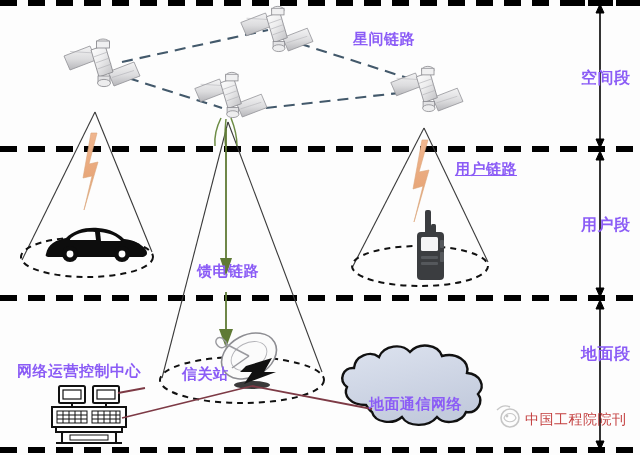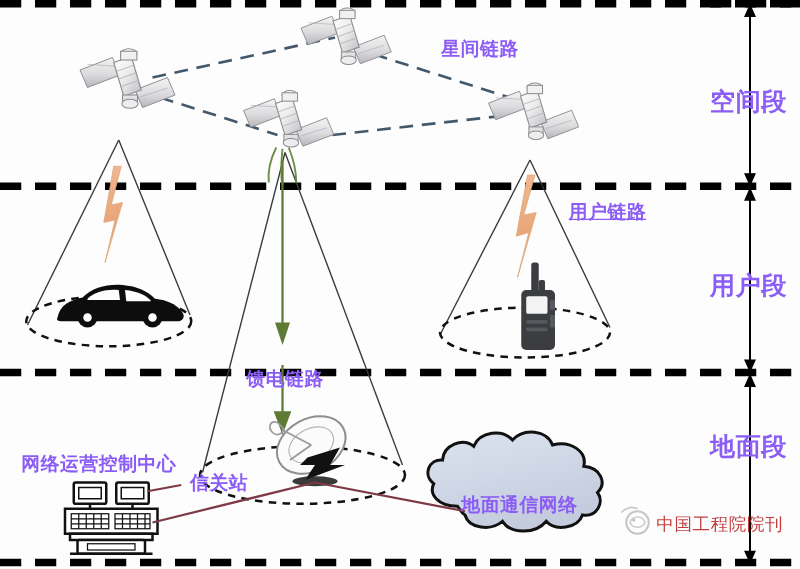--- a/index.html
+++ b/index.html
@@ -24,21 +24,22 @@
   }
   .lbl {
     position: absolute;
     font-family: "Liberation Serif", "DejaVu Serif", serif;
     color: #8b5cf6;
     font-weight: 700;
     white-space: nowrap;
     letter-spacing: 0.5px;
   }
   .lbl-seg {
-    font-size: 20px;
+    font-size: 16px;
+    margin-left: 13px;
   }
   .lbl-link {
     font-size: 15px;
   }
   .lbl-node {
     font-size: 15px;
   }
   .watermark {
     position: absolute;
     font-size: 14px;
@@ -261,24 +262,24 @@
       <line x1="118" y1="393" x2="145" y2="388"></line>
     </g>
   </svg>
 
   <div class="lbl lbl-seg" style="left:568px; top:68px;">空间段</div>
   <div class="lbl lbl-seg" style="left:568px; top:215px;text-align:right;">用户段</div>
   <div class="lbl lbl-seg" style="left:568px; top:344px;">地面段</div>
 
   <div class="lbl lbl-link" style="left:353px; top:30px;">星间链路</div>
   <div class="lbl lbl-link" style="left:455px; top:160px;text-decoration:underline;">用户链路</div>
-  <div class="lbl lbl-link" style="left:197px; top:262px;margin-top:32px;">馈电链路</div>
+  <div class="lbl lbl-link" style="left:197px; top:262px;">馈电链路</div>
 
   <div class="lbl lbl-node" style="left:17px; top:362px;">网络运营控制中心</div>
-  <div class="lbl lbl-node" style="left:152px; top:365px;margin-top:12px;">信关站</div>
+  <div class="lbl lbl-node" style="left:182px; top:365px;">信关站</div>
   <div class="lbl lbl-node" style="left:369px; top:395px;">地面通信网络</div>
 
   <div class="watermark" style="left:525px; top:411px;">中国工程院院刊</div>
 
   <svg class="layer" viewBox="0 0 640 455" style="pointer-events:none;">
     <g opacity="0.55">
       <circle cx="510" cy="418" r="9" fill="none" stroke="#9a9a9a" stroke-width="1.6"></circle>
       <path d="M504,418 C506,412 514,412 516,418 C514,423 506,423 504,418 Z" fill="#ffffff" stroke="#9a9a9a" stroke-width="1.1"></path>
       <circle cx="507" cy="416" r="1.4" fill="#9a9a9a"></circle>
       <path d="M497,410 C501,406 506,405 510,407" fill="none" stroke="#9a9a9a" stroke-width="1.4"></path>

